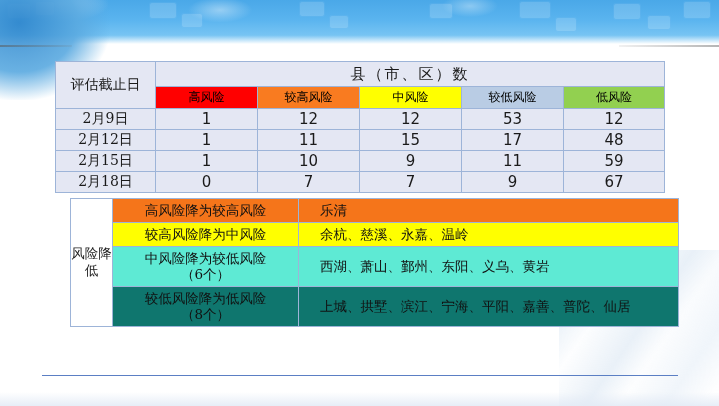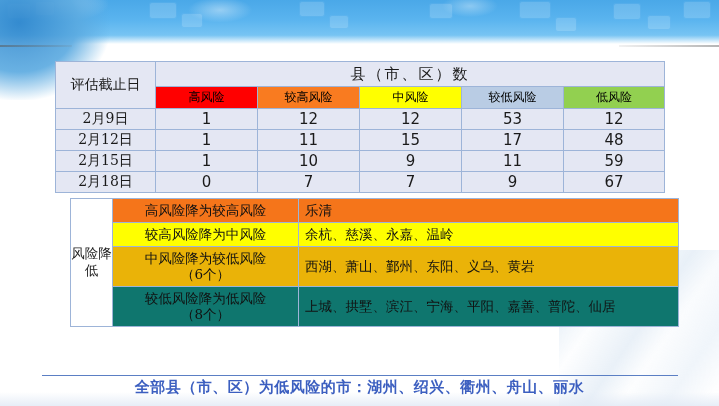--- a/index.html
+++ b/index.html
@@ -180,26 +180,26 @@
     color: #222;
   }
   #change-table td.kind {
     width: 186px;
     text-align: center;
     line-height: 1.22;
     padding: 3px 2px;
   }
   #change-table td.places {
     text-align: left;
-    padding: 3px 6px;
+    padding: 3px 21px;
     line-height: 1.25;
   }
   .r-mhigh { background: #f5751a; }
   .r-mid   { background: #ffff00; }
-  .r-mlow  { background: #eab308; }
+  .r-mlow  { background: #5eead4; }
   .r-low   { background: #0f766e; }
 
   
   #footer-rule {
     position: absolute;
     left: 42px; top: 375px;
     width: 636px; height: 1px;
     background: #5b7fc4;
   }
   #footer-note {
@@ -319,15 +319,14 @@
         <td class="places r-mlow">西湖、萧山、鄞州、东阳、义乌、黄岩</td>
       </tr>
       <tr>
         <td class="kind r-low">较低风险降为低风险<br>（8个）</td>
         <td class="places r-low">上城、拱墅、滨江、宁海、平阳、嘉善、普陀、仙居</td>
       </tr>
     </tbody>
   </table>
 
   <div id="footer-rule"></div>
-  <div id="footer-note">全部县（市、区）为低风险的市：湖州、绍兴、衢州、舟山、丽水</div>
 
 </div>
 
 </body></html>

